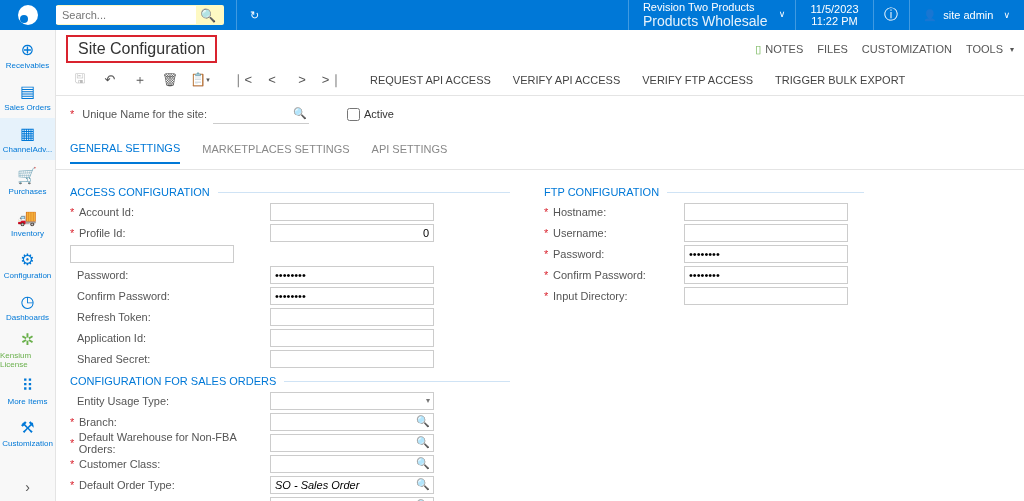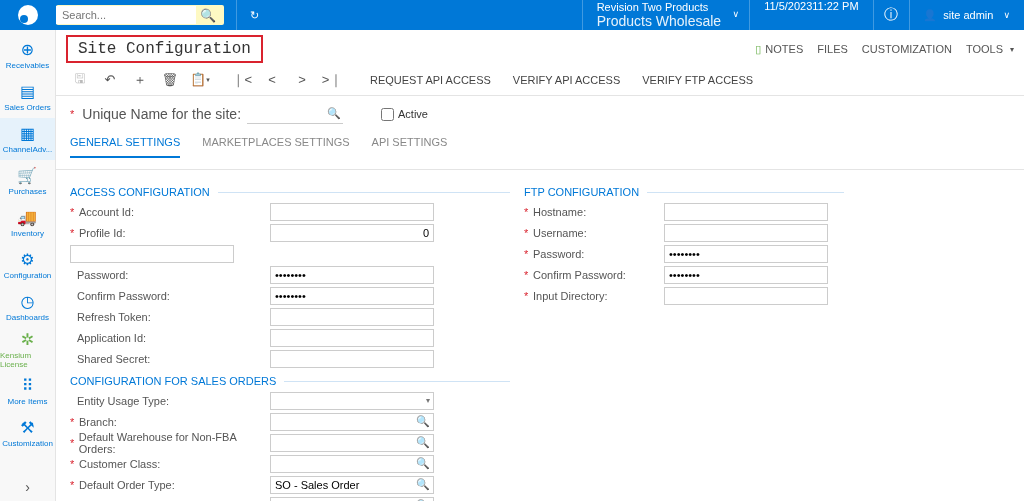--- a/index.html
+++ b/index.html
@@ -12,84 +12,84 @@
 .logo-circle::after { content: ''; position: absolute; width: 8px; height: 8px; background: #0078d7; border-radius: 50%; bottom: 2px; left: 2px; }
 .search-wrap { display: flex; align-items: center; background: #fef9c3; border-radius: 2px; height: 20px; width: 168px; margin-right: 12px; }
 .search-input { border: none; outline: none; width: 140px; height: 18px; font-size: 11px; padding: 0 6px; color: #333; }
 .search-btn-inner { color: #0078d7; width: 24px; text-align: center; font-size: 13px; cursor: pointer; }
 .refresh-circle { width: 36px; height: 30px; display: flex; align-items: center; justify-content: center; border-left: 1px solid rgba(255,255,255,0.25); cursor: pointer; }
 .hdr-spacer { flex: 1; }
 .tenant-box { padding: 0 14px; height: 30px; display: flex; flex-direction: column; justify-content: center; border-left: 1px solid rgba(255,255,255,0.25); position: relative; padding-right: 28px; }
 .tenant-main { font-size: 11px; }
 .tenant-sub { font-size: 14px; opacity: 0.9; }
 .tenant-caret { position: absolute; right: 10px; top: 9px; font-size: 9px; }
-.dt-box { padding: 0 14px; height: 30px; display: flex; flex-direction: row; justify-content: center; border-left: 1px solid rgba(255,255,255,0.25); text-align: center; }
+.dt-box { padding: 0 14px; height: 30px; display: flex; flex-direction: column; justify-content: center; border-left: 1px solid rgba(255,255,255,0.25); text-align: center; }
 .hdr-ico { width: 36px; height: 30px; display: flex; align-items: center; justify-content: center; border-left: 1px solid rgba(255,255,255,0.25); cursor: pointer; font-size: 14px; }
 .user-box { padding: 0 14px; height: 30px; display: flex; align-items: center; gap: 6px; border-left: 1px solid rgba(255,255,255,0.25); cursor: pointer; }
 .user-caret { font-size: 9px; margin-left: 4px; }
 
 
 .layout { display: flex; height: calc(501px - 30px); }
 
 
 .side-nav { width: 56px; background: #f8f8f8; border-right: 1px solid #e4e4e4; display: flex; flex-direction: column; align-items: center; padding-top: 4px; overflow: hidden; }
 .nav-item { width: 100%; height: 42px; display: flex; flex-direction: column; align-items: center; justify-content: center; color: #0078d7; cursor: pointer; font-size: 8px; gap: 2px; }
 .nav-item.green { color: #6ab04c; }
 .nav-item.active { background: #e6f2fb; }
 .nav-icon { font-size: 16px; }
 .nav-collapse { margin-top: auto; padding: 6px 0; width: 100%; text-align: center; color: #555; cursor: pointer; font-size: 14px; }
 
 
 .main { flex: 1; display: flex; flex-direction: column; overflow: hidden; }
 .title-row { display: flex; align-items: center; height: 34px; padding: 4px 10px 0 10px; }
 .title-frame { border: 2px solid #d9232e; padding: 3px 10px; }
-.title-text { font-size: 16px; color: #333; font-family: Liberation Mono, monospace; }
+.title-text { font-size: 16px; color: #333; }
 .title-spacer { flex: 1; }
 .title-link { display: flex; align-items: center; gap: 4px; margin-left: 14px; color: #555; cursor: pointer; font-size: 11px; }
 .title-link .ic { color: #6ab04c; }
 .tools-caret { font-size: 8px; margin-left: 3px; }
 
 
 .toolbar { display: flex; align-items: center; height: 32px; padding: 0 10px; border-bottom: 1px solid #e4e4e4; gap: 2px; }
 .tb-btn { width: 28px; height: 26px; display: flex; align-items: center; justify-content: center; color: #555; cursor: pointer; font-size: 13px; }
 .tb-btn.light { color: #bbb; cursor: default; }
 .tb-gap { width: 10px; }
 .tb-text-btn { padding: 0 10px; height: 26px; display: flex; align-items: center; color: #444; cursor: pointer; font-size: 11px; }
 
 
 .filter-row { display: flex; align-items: center; height: 36px; padding: 0 14px; gap: 18px; }
 .field-pair { display: flex; align-items: center; gap: 6px; }
 .req-star { color: #d9232e; font-size: 11px; margin-right: 2px; }
-.fld-label { color: #555; font-size: 14px; }
+.fld-label { color: #555; font-size: 11px; }
 .sel-wrap { display: flex; align-items: center; border-bottom: 1px solid #ccc; width: 96px; height: 20px; position: relative; }
 .sel-wrap .mag { position: absolute; right: 2px; color: #888; font-size: 11px; }
 .txt-under { border: 1px solid #ccc; border-top: none; border-left: none; border-right: none; height: 20px; width: 148px; outline: none; font-size: 11px; padding: 0 4px; background: transparent; }
 .chk-wrap { display: flex; align-items: center; gap: 4px; margin-left: 20px; }
 .chk-wrap input { width: 13px; height: 13px; }
 
 
-.tabs { display: flex; align-items: flex-start; height: 34px; padding: 0 14px; gap: 22px; border-bottom: 1px solid #e4e4e4; margin-top: 4px; }
+.tabs { display: flex; align-items: center; height: 34px; padding: 0 14px; gap: 22px; border-bottom: 1px solid #e4e4e4; margin-top: 4px; }
 .tab { color: #888; font-size: 11px; padding-bottom: 8px; cursor: pointer; }
 .tab.active { color: #0078d7; border-bottom: 2px solid #0078d7; }
 
 
-.content { flex: 1; overflow-y: auto; padding: 10px 14px 0 14px; display: flex; gap: 14px; }
+.content { flex: 1; overflow-y: auto; padding: 10px 14px 0 14px; display: flex; gap: 34px; }
 .col { }
 .col-left { width: 440px; }
 .col-right { width: 320px; }
 .section-head { color: #0078d7; font-size: 11px; display: flex; align-items: center; gap: 8px; margin: 6px 0 4px 0; }
 .section-head .line { flex: 1; height: 1px; background: #cfe3f5; }
 .frow { display: flex; align-items: center; height: 20px; margin: 1px 0; }
 .flabel { width: 200px; font-size: 11px; color: #555; display: flex; align-items: center; }
 .flabel .req-star { width: 7px; display: inline-block; }
 .flabel .no-star { width: 7px; display: inline-block; }
 .finput { border: 1px solid #ccc; height: 18px; width: 164px; font-size: 11px; padding: 0 4px; outline: none; }
 .finput.ra { text-align: right; }
 .finput-search { position: relative; width: 164px; }
-.finput-search input { width: 100%; border: 1px solid #ccc; height: 18px; font-size: 11px; padding: 0 18px 0 4px; outline: none; }
+.finput-search input { width: 100%; border: 1px solid #ccc; height: 18px; font-size: 11px; padding: 0 18px 0 4px; outline: none; font-style: italic; }
 .finput-search .mag2 { position: absolute; right: 4px; top: 2px; color: #777; font-size: 11px; }
 .finput-search .car2 { position: absolute; right: 4px; top: 4px; color: #777; font-size: 8px; }
 </style>
 </head>
 <body>
 
 <div class="top-header">
   <div class="logo-box">
       <div class="logo-circle"></div>
     </div>
@@ -192,20 +192,21 @@
       <div class="tb-btn">📋<span style="font-size:7px;">▾</span></div>
       <div class="tb-gap"></div>
       <div class="tb-btn">｜&lt;</div>
       <div class="tb-btn">&lt;</div>
       <div class="tb-btn">&gt;</div>
       <div class="tb-btn">&gt;｜</div>
       <div class="tb-gap"></div>
       <div class="tb-text-btn">REQUEST API ACCESS</div>
       <div class="tb-text-btn">VERIFY API ACCESS</div>
       <div class="tb-text-btn">VERIFY FTP ACCESS</div>
+      <div class="tb-text-btn">TRIGGER BULK EXPORT</div>
     </div>
 
     <div class="filter-row">
       <div class="field-pair">
         <span class="req-star">*</span>
         <span class="fld-label">Unique Name for the site:</span>
         <div class="sel-wrap">
             <span class="mag">🔍</span>
           </div>
       </div>

